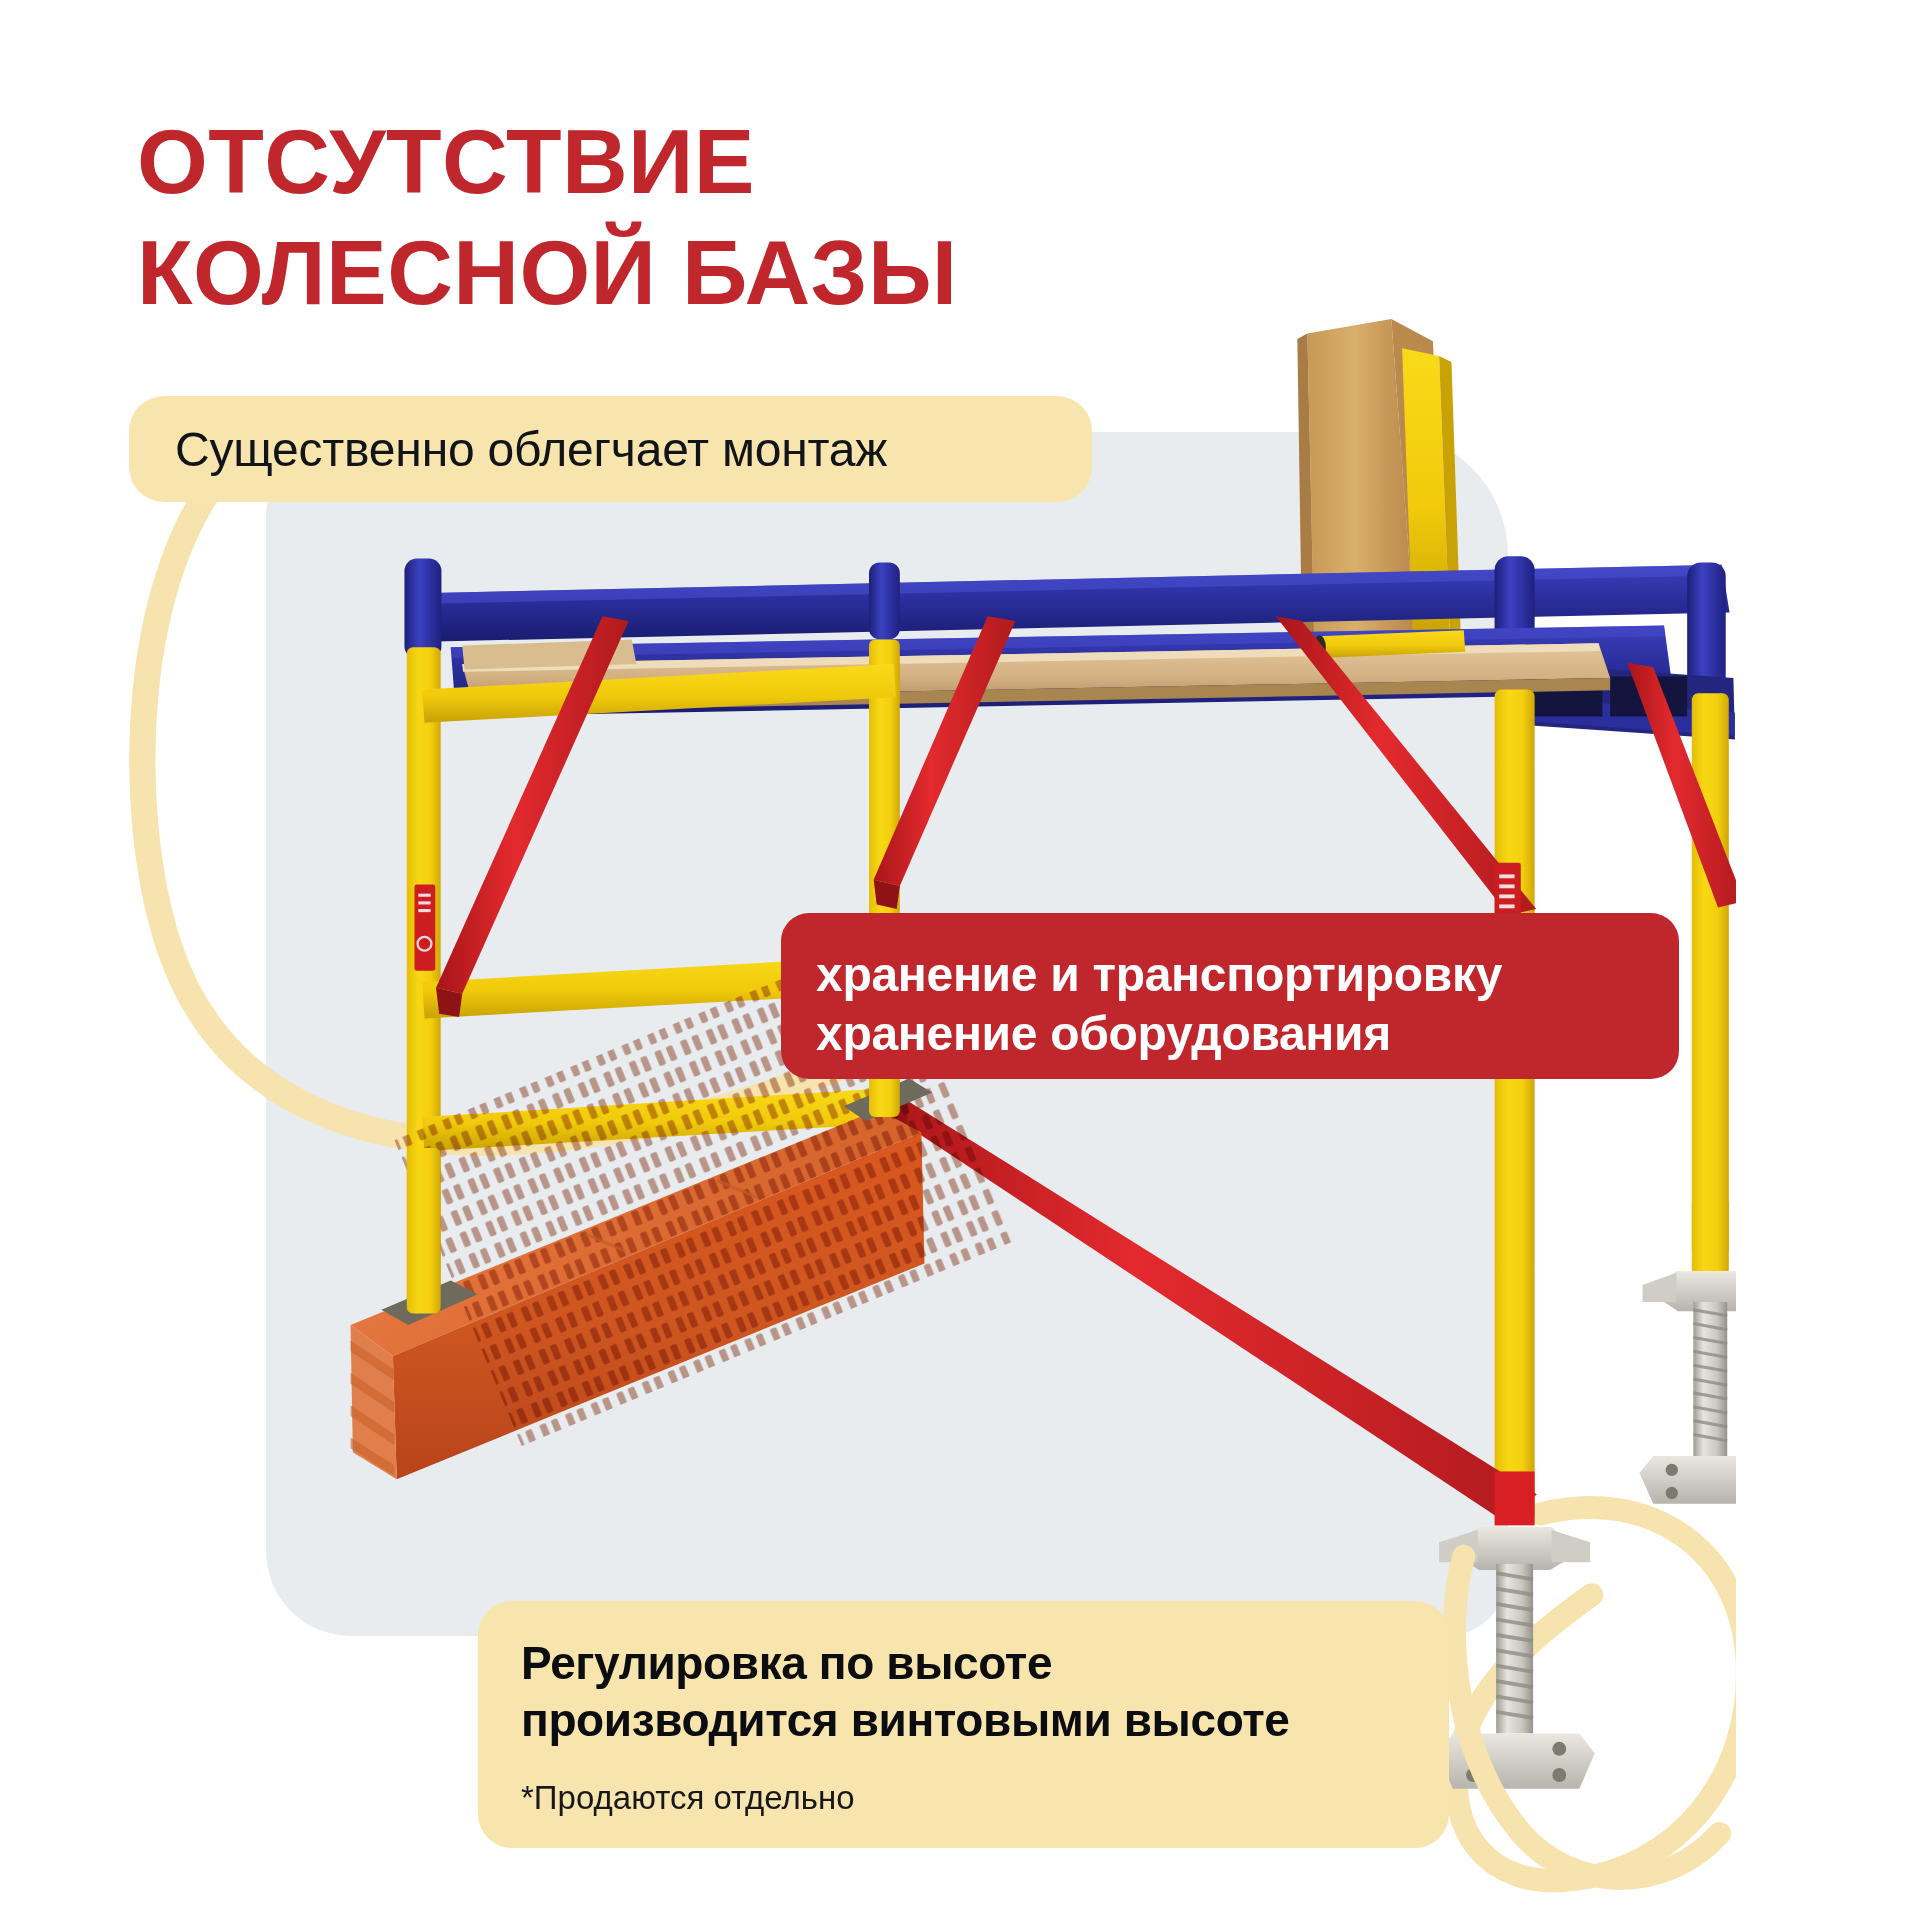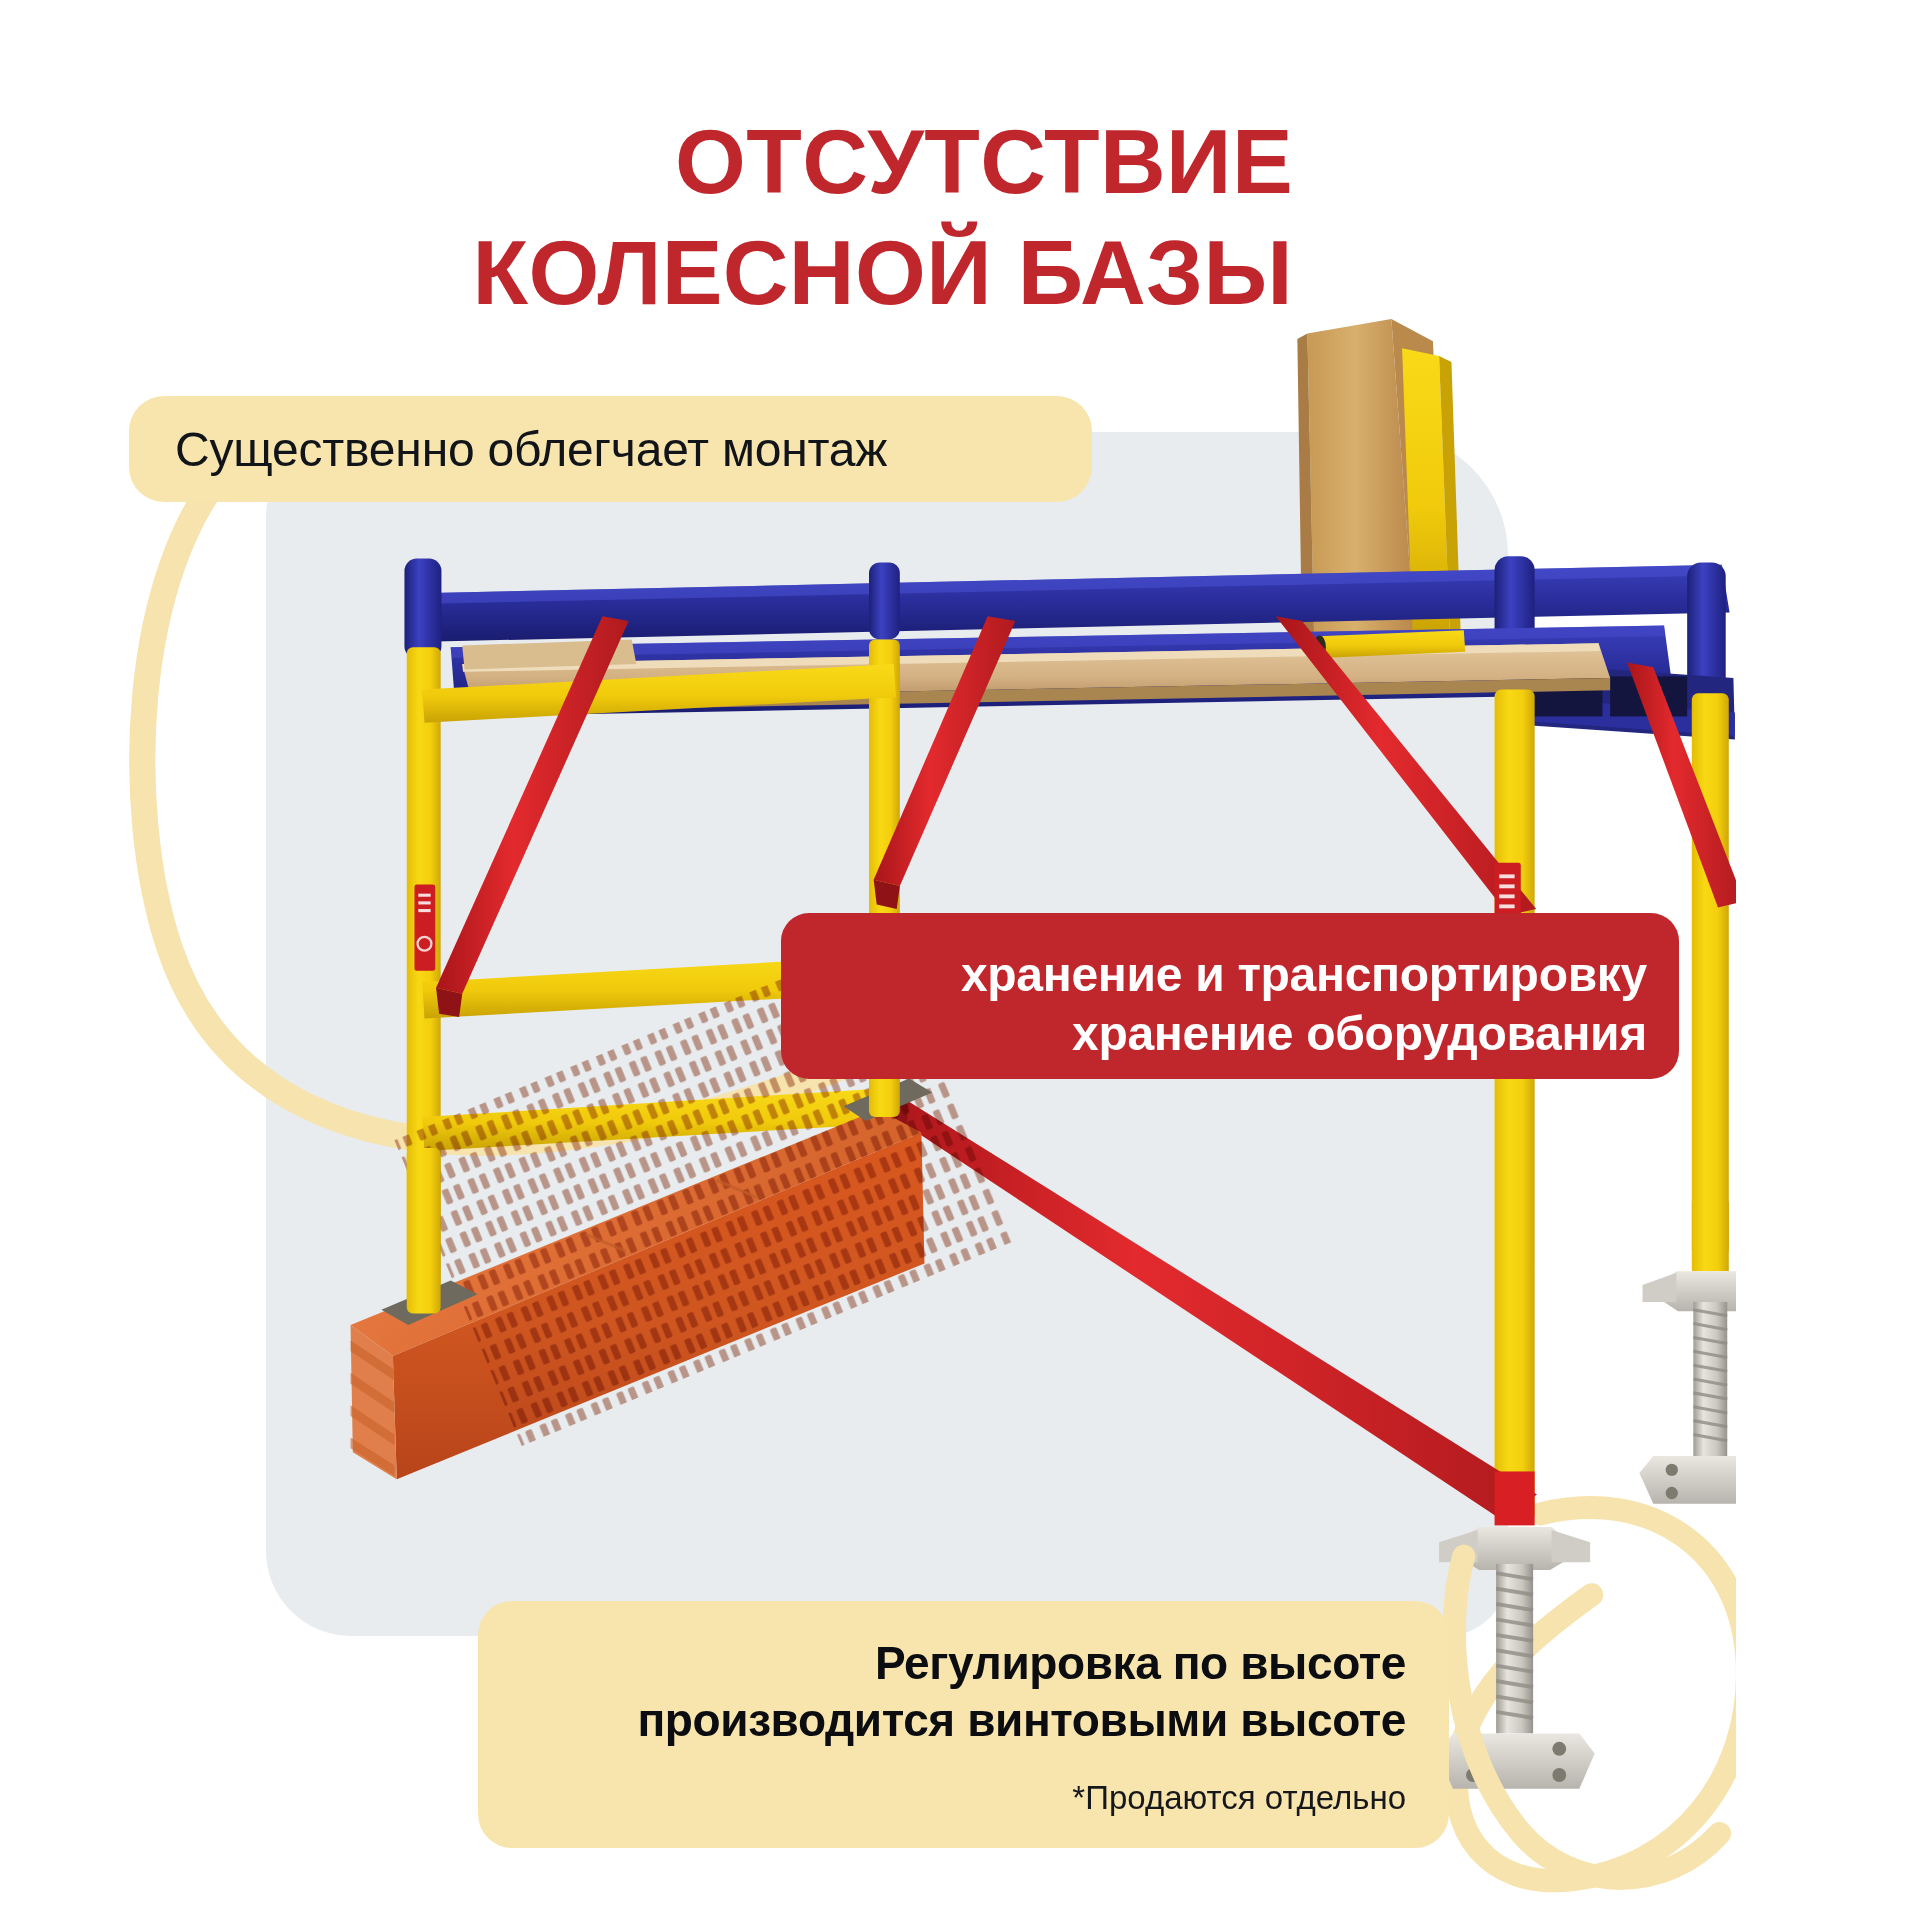--- a/index.html
+++ b/index.html
@@ -4,21 +4,21 @@
 <title>Отсутствие колесной базы</title>
 <style>
   html,body{margin:0;padding:0;}
   body{
     width:1926px;height:1926px;
     background:#ffffff;
     font-family:"Liberation Sans","DejaVu Sans",sans-serif;
     overflow:hidden;
     position:relative;
   }
-  .stage{position:absolute;inset:0;width:1736px;height:1926px;overflow:hidden;text-align:right;}
+  .stage{position:absolute;inset:0;width:1736px;height:1926px;overflow:hidden;}
 
   
   .bg-panel{
     position:absolute;
     left:266px;top:432px;
     width:1242px;height:1204px;
     background:#e8ecef;
     border-radius:85px 123px 62px 85px;
   }
 
@@ -57,21 +57,21 @@
 
   .pill.bottom{
     left:478px;top:1601px;
     width:971px;height:247px;
     padding:34px 43px 0 43px;
     border-radius:34px;
   }
   .pill.bottom .l1,
   .pill.bottom .l2{
     font-size:46px;color:#0b0d10;font-weight:bold;
-    line-height:1.23;letter-spacing:-0.4px;margin-left:46px;
+    line-height:1.23;letter-spacing:-0.4px;
   }
   .pill.bottom .note{
     margin-top:31px;
     font-size:33px;color:#16181c;font-weight:400;
   }
 
   .redbox{
     position:absolute;
     left:781px;top:913px;
     width:898px;height:166px;

